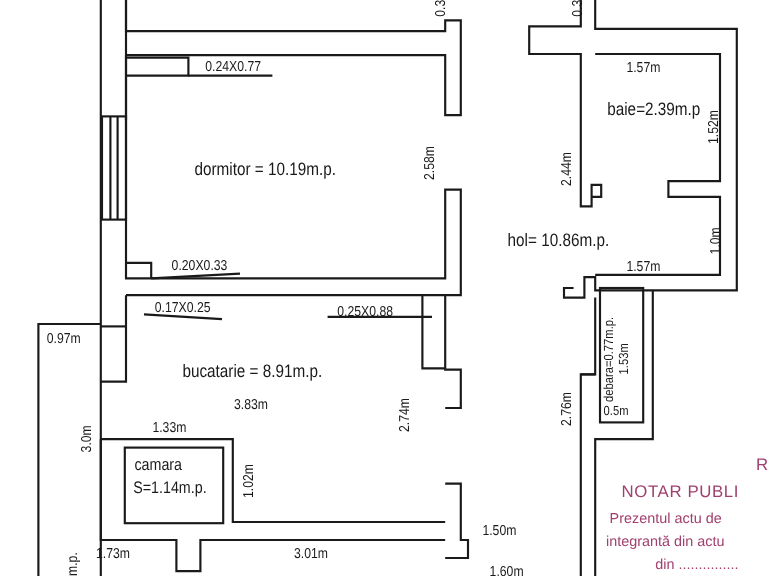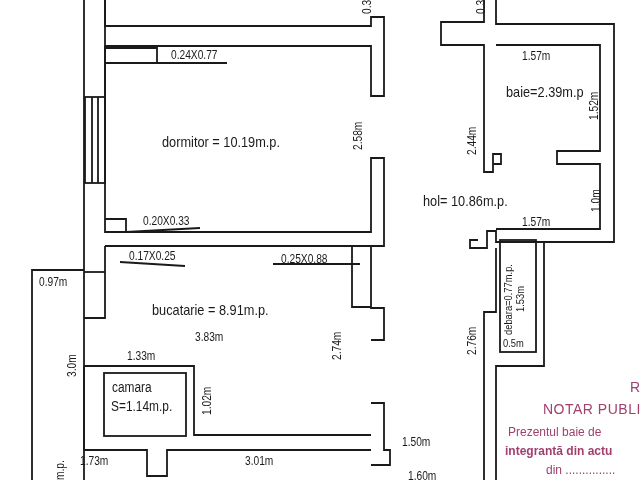--- a/index.html
+++ b/index.html
@@ -92,17 +92,17 @@
 <div class="lbl dim vert" style="left:590px;top:212px;">1.0m</div>
 <div class="lbl dim" style="left:522px;top:216px;">1.57m</div>
 
 <div class="lbl dim vert" style="left:503px;top:335px;font-size:11px;">debara=0.77m.p.</div>
 <div class="lbl dim vert" style="left:515px;top:312px;font-size:11px;">1.53m</div>
 <div class="lbl dim" style="left:503px;top:338px;font-size:11px;">0.5m</div>
 <div class="lbl dim vert" style="left:466px;top:355px;">2.76m</div>
 
 <div>
   <div class="stamp" style="left:630px;top:380px;font-size:14px;">R</div>
-  <div class="stamp" style="left:543px;top:402px;font-size:14px;letter-spacing:0.5px;">NOTAR PUBLI</div>
-  <div class="stamp" style="left:508px;top:426px;font-size:12px;">Prezentul baie de</div>
-  <div class="stamp" style="left:505px;top:445px;font-size:12px;font-weight:bold;">integrantă din actu</div>
+  <div class="stamp" style="left:518px;top:402px;font-size:14px;letter-spacing:0.5px;">NOTAR PUBLI</div>
+  <div class="stamp" style="left:508px;top:426px;font-size:12px;">Prezentul actu de</div>
+  <div class="stamp" style="left:505px;top:445px;font-size:12px;">integrantă din actu</div>
   <div class="stamp" style="left:546px;top:464px;font-size:12px;">din ...............</div>
 </div>
 
 </body></html>

